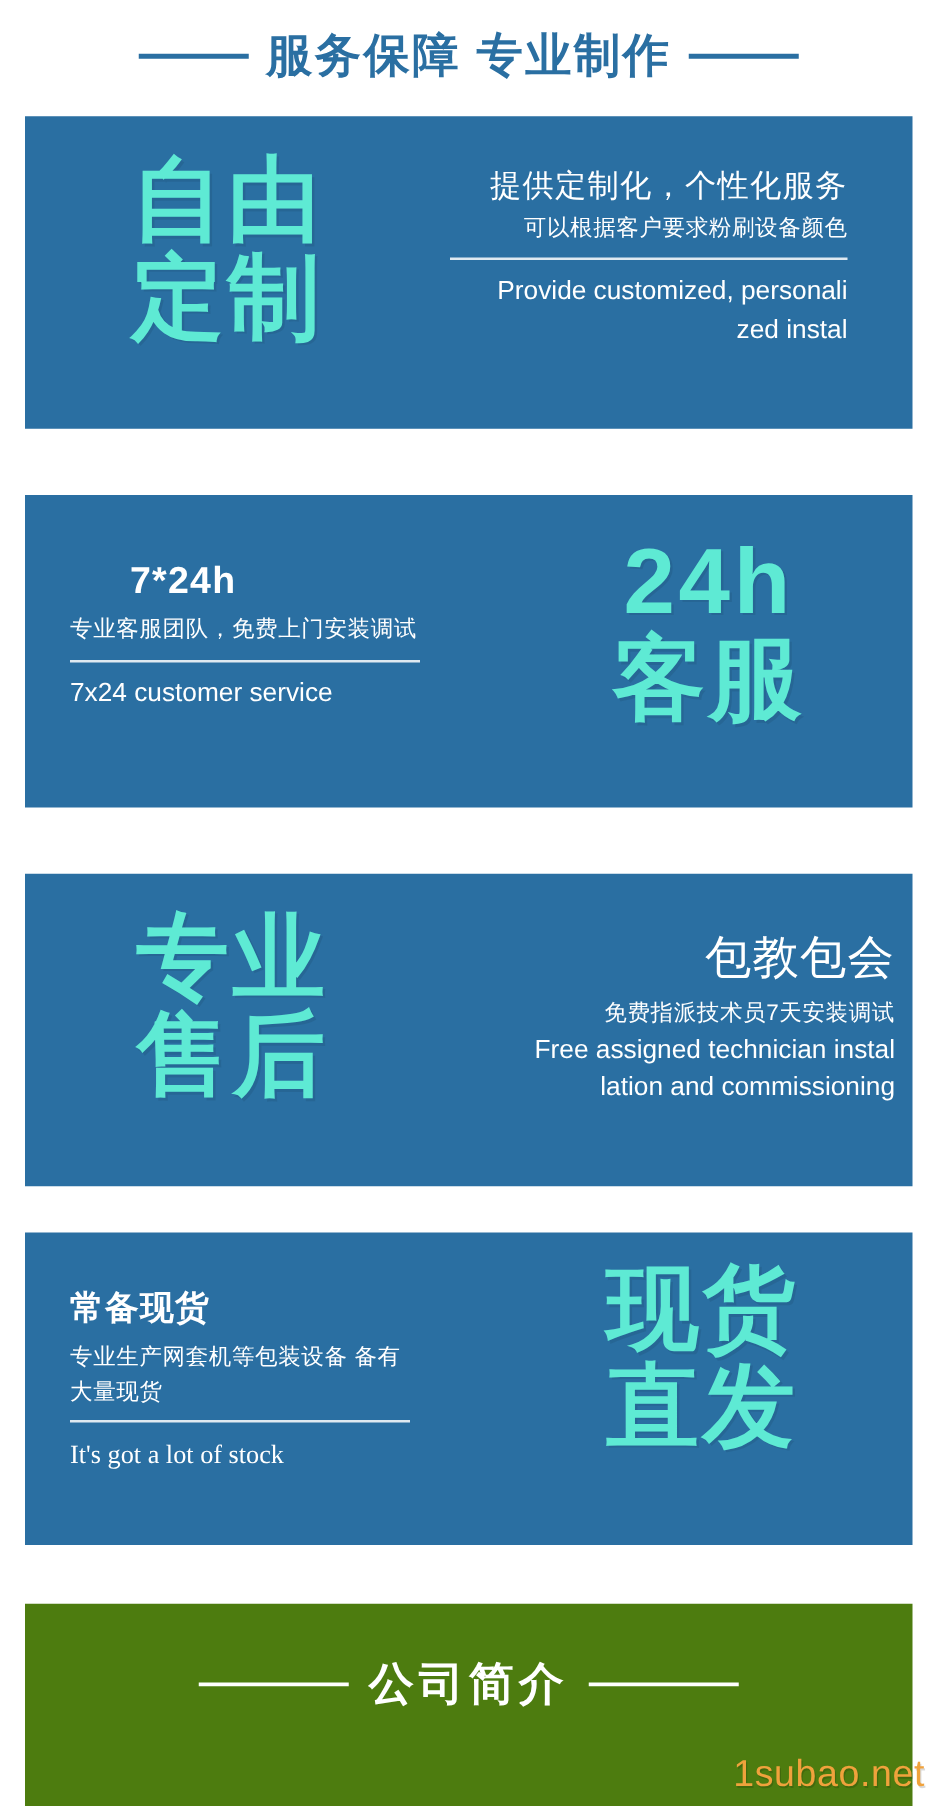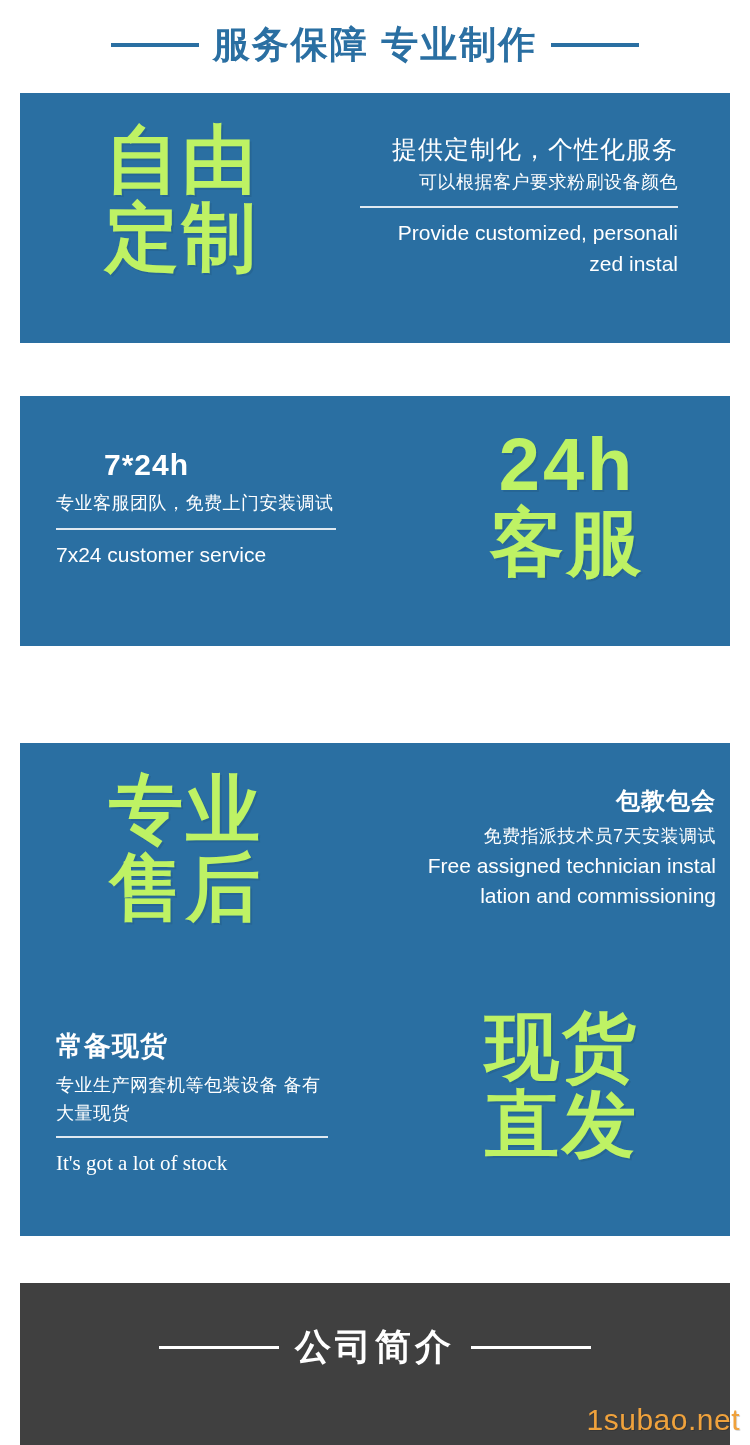--- a/index.html
+++ b/index.html
@@ -49,32 +49,32 @@
   .card {
     position: absolute;
     left: 20px;
     width: 710px;
     background: #2a6fa2;
     color: #ffffff;
     box-sizing: border-box;
   }
   .card-1 { top: 93px;  height: 250px; }
   .card-2 { top: 396px; height: 250px; }
-  .card-3 { top: 699px; height: 250px; margin-top: 44px; }
+  .card-3 { top: 699px; height: 250px; }
   .card-4 { top: 986px; height: 250px; }
 
   
   .big-word {
     position: absolute;
     font-weight: bold;
     line-height: 1.06;
     letter-spacing: 3px;
     text-align: center;
     font-size: 74px;
-    color: #bef264;
+    color: #5eead4;
     text-shadow: 2px 2px 0 rgba(0,0,0,0.08);
   }
 
   
   .txt-block {
     position: absolute;
     text-align: right;
   }
   .txt-cn-1 {
     font-size: 25px;
@@ -137,22 +137,22 @@
     left: 46px;
     top: 28px;
     width: 240px;
   }
   .c3-text {
     right: 14px;
     top: 42px;
     width: 440px;
   }
   .c3-title {
-    font-size: 24px;
-    font-weight: bold;
+    font-size: 37px;
+    font-weight: normal;
     letter-spacing: 1px;
     margin-bottom: 6px;
   }
 
   
   .c4-big {
     right: 38px;
     top: 22px;
     width: 260px;
   }
@@ -171,21 +171,21 @@
   .c4-text .divider { width: 272px; margin: 8px auto 10px 0; }
   .c4-en { font-size: 21px; font-family: Liberation Serif, serif; }
 
   
   .bottom-band {
     position: absolute;
     left: 20px;
     top: 1283px;
     width: 710px;
     height: 162px;
-    background: #404040;
+    background: #4d7c0f;
   }
   .bottom-inner {
     position: absolute;
     left: 0;
     top: 40px;
     width: 710px;
     display: flex;
     align-items: center;
     justify-content: center;
     gap: 16px;

